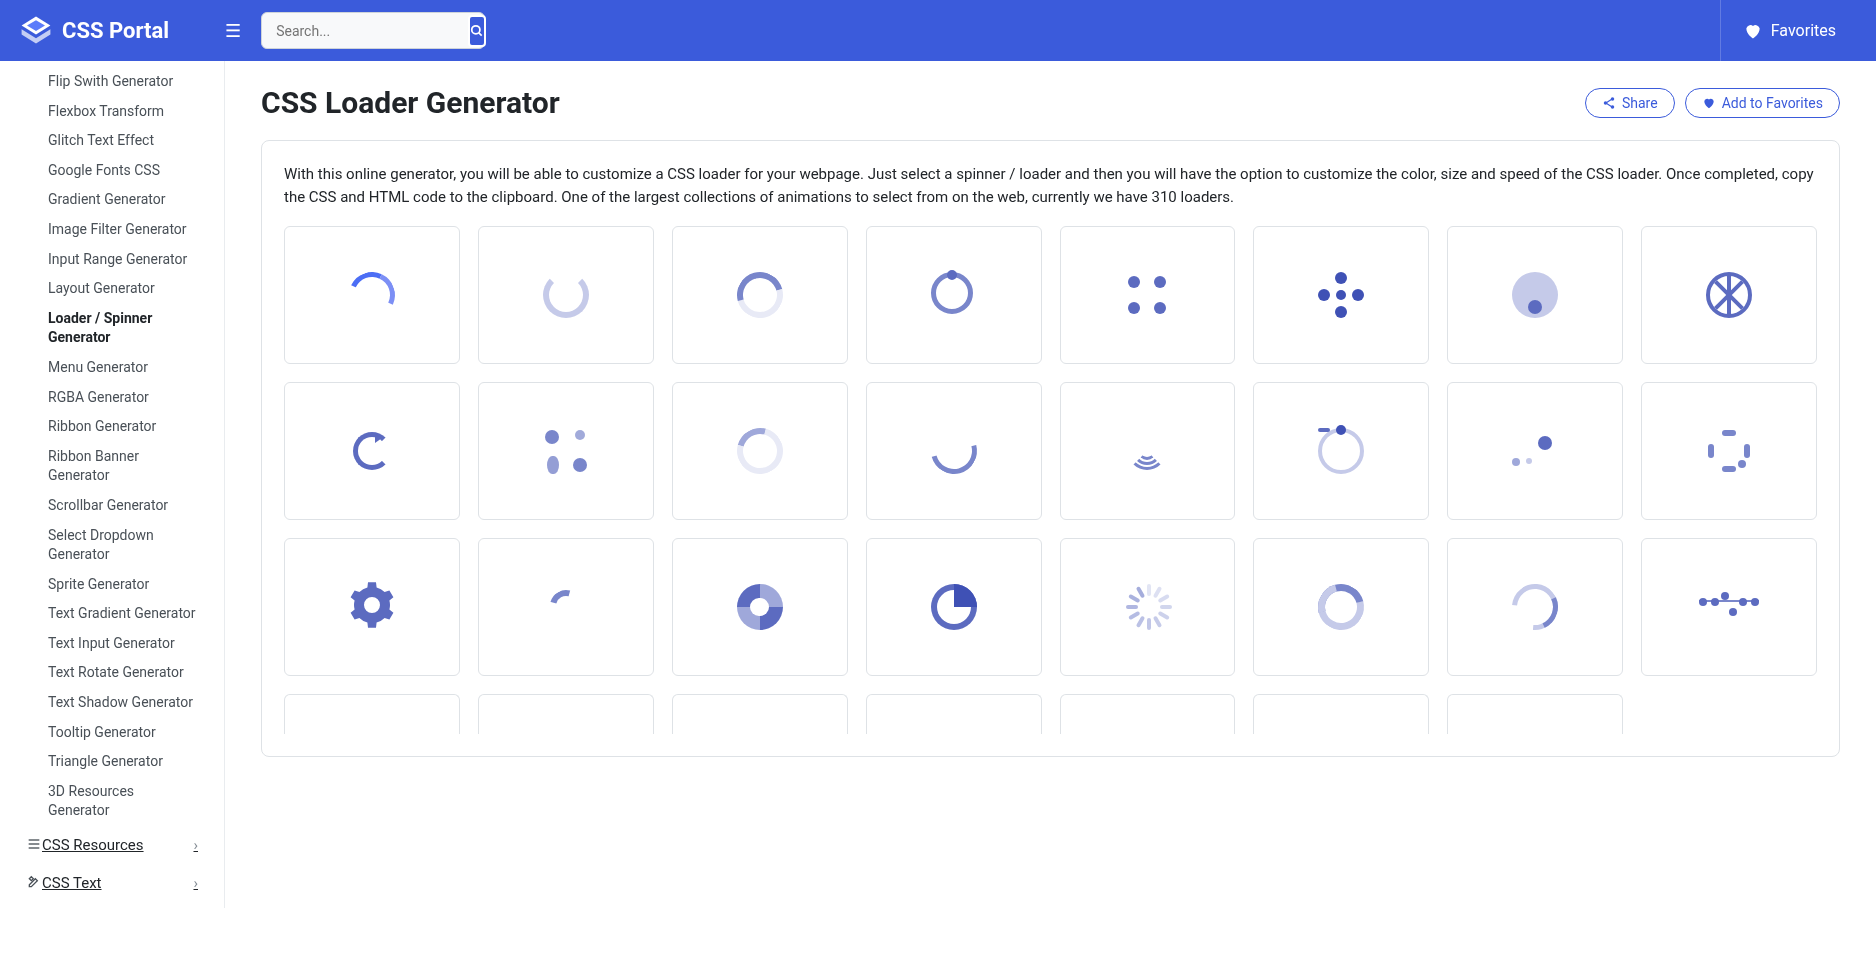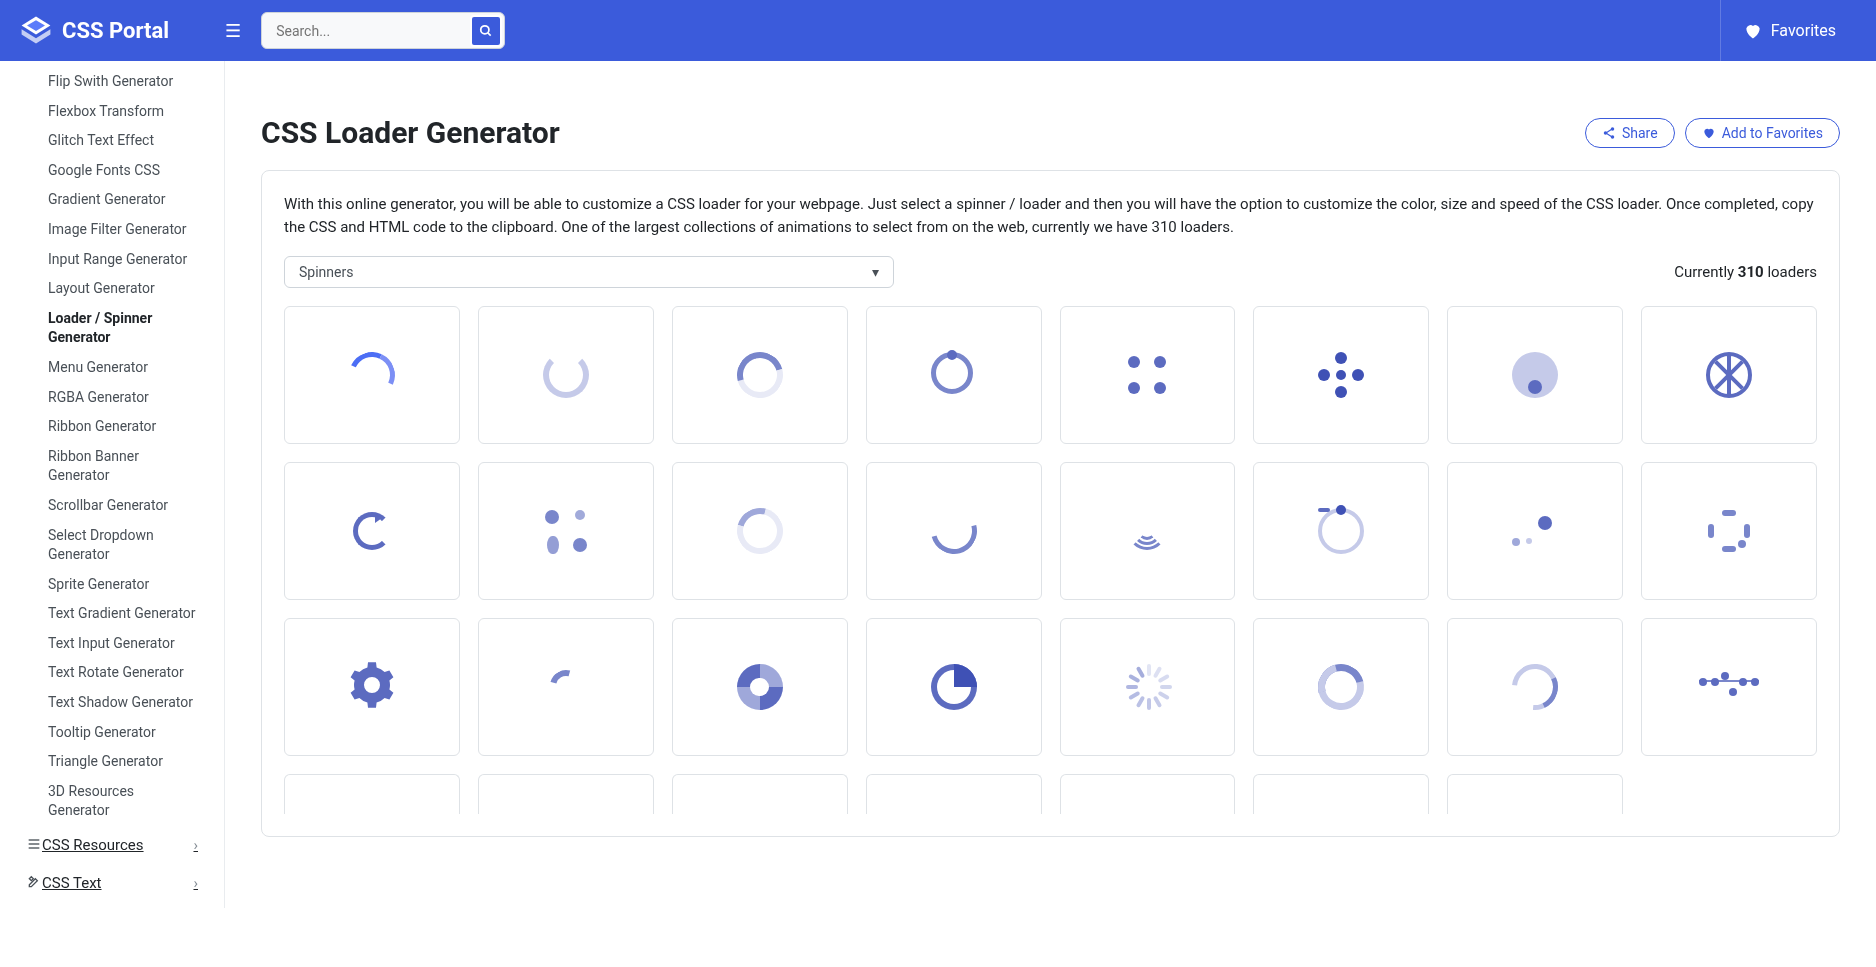--- a/index.html
+++ b/index.html
@@ -3,33 +3,33 @@
   <meta charset="utf-8">
   <style>
     * { margin: 0; padding: 0; box-sizing: border-box; font-family: -apple-system, BlinkMacSystemFont, 'Segoe UI', Roboto, sans-serif; }
     body { background: #fff; color: #212529; }
     
     .topbar { background: #3b5bdb; color: #fff; height: 61px; display: flex; align-items: center; padding: 0 18px; position: relative; }
     .logo-wrap { display: flex; align-items: center; gap: 8px; width: 207px; }
     .logo-icon { width: 36px; height: 36px; }
     .logo-text { font-size: 22px; font-weight: 700; }
     .hamburger { font-size: 18px; margin-right: 20px; cursor: pointer; }
-    .search-wrap { display: flex; align-items: center; background: #f8f9fa; border-radius: 6px; height: 37px; width: 244px; border: 1px solid #ced4da; }
+    .search-wrap { display: flex; align-items: center; background: #f8f9fa; border-radius: 6px; height: 37px; width: 224px; border: 1px solid #ced4da; }
     .search-input { border: none; background: transparent; padding: 0 14px; flex: 1; outline: none; font-size: 14px; color: #495057; }
     .search-btn { background: #3b5bdb; border: 2px solid #fff; border-radius: 4px; width: 32px; height: 32px; display: flex; align-items: center; justify-content: center; margin-right: 2px; cursor: pointer; color: #fff; }
     .fav-link { margin-left: auto; display: flex; align-items: center; gap: 8px; color: #fff; font-size: 16px; padding: 0 22px; height: 61px; border-left: 1px solid rgba(255,255,255,0.2); }
     
     .main { display: flex; }
     .sidebar { width: 225px; border-right: 1px solid #e9ecef; padding: 6px 8px; }
     .sidebar-item { padding: 5px 18px 5px 40px; font-size: 14px; color: #495057; cursor: pointer; line-height: 1.4; }
     .sidebar-item.active { font-weight: 700; color: #212529; }
     .sidebar-section { padding: 10px 18px; display: flex; align-items: flex-start; font-size: 15px; color: #212529; cursor: pointer; text-decoration: underline; }
     .sidebar-section .chev { margin-left: auto; color: #868e96; }
     
-    .content { flex: 1; padding: 24px 36px; margin-top: 30px; }
+    .content { flex: 1; padding: 24px 36px; }
     .page-head { display: flex; align-items: center; margin-bottom: 20px; }
     .page-title { font-size: 30px; font-weight: 700; }
     .head-btns { margin-left: auto; display: flex; gap: 10px; }
     .pill-btn { border: 1px solid #3b5bdb; color: #3b5bdb; background: #fff; border-radius: 22px; padding: 6px 16px; font-size: 14px; display: flex; align-items: center; gap: 6px; cursor: pointer; }
     
     .panel { border: 1px solid #dee2e6; border-radius: 8px; padding: 22px; }
     .intro { font-size: 15px; line-height: 1.5; color: #212529; margin-bottom: 18px; }
     .controls-row { display: flex; align-items: center; margin-bottom: 18px; }
     .dropdown { border: 1px solid #ced4da; border-radius: 6px; padding: 7px 14px; width: 610px; display: flex; align-items: center; justify-content: space-between; font-size: 14px; color: #495057; cursor: pointer; }
     .count-text { margin-left: auto; font-size: 15px; }
@@ -197,29 +197,20 @@
           <svg width="14" height="14" viewBox="0 0 24 24" fill="#3b5bdb">
               <path d="M12 21s-8-5-8-12a5 5 0 0 1 8-3 5 5 0 0 1 8 3c0 7-8 12-8 12z"></path>
             </svg>
           <span>Add to Favorites</span>
         </button>
       </div>
     </div>
 
     <div class="panel">
       <p class="intro">With this online generator, you will be able to customize a CSS loader for your webpage. Just select a spinner / loader and then you will have the option to customize the color, size and speed of the CSS loader. Once completed, copy the CSS and HTML code to the clipboard. One of the largest collections of animations to select from on the web, currently we have 310 loaders.</p>
-      <div class="controls-row">
-        <div class="dropdown">
-          <span>Spinners</span>
-          <span>▾</span>
-        </div>
-        <div class="count-text">
-          <span>Currently </span><b>310</b><span> loaders</span>
-        </div>
-      </div>
 
       <div class="grid">
 
         <div class="card">
             <div class="loader-wrap">
               <div class="l0"></div>
             </div>
           </div>
         <div class="card">
             <div class="loader-wrap">

